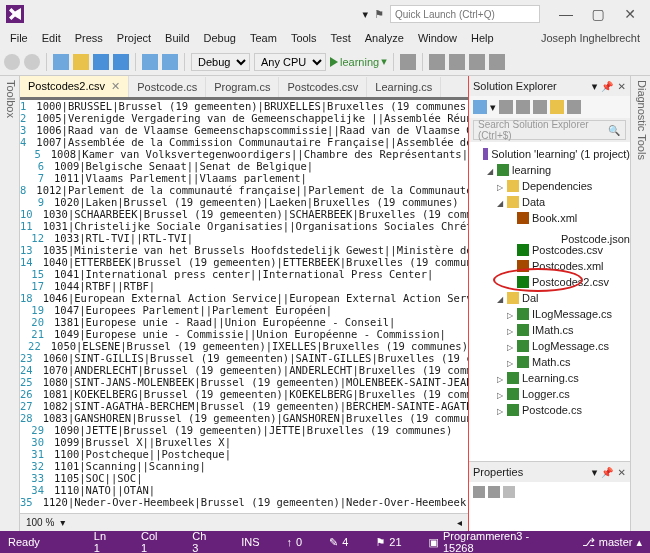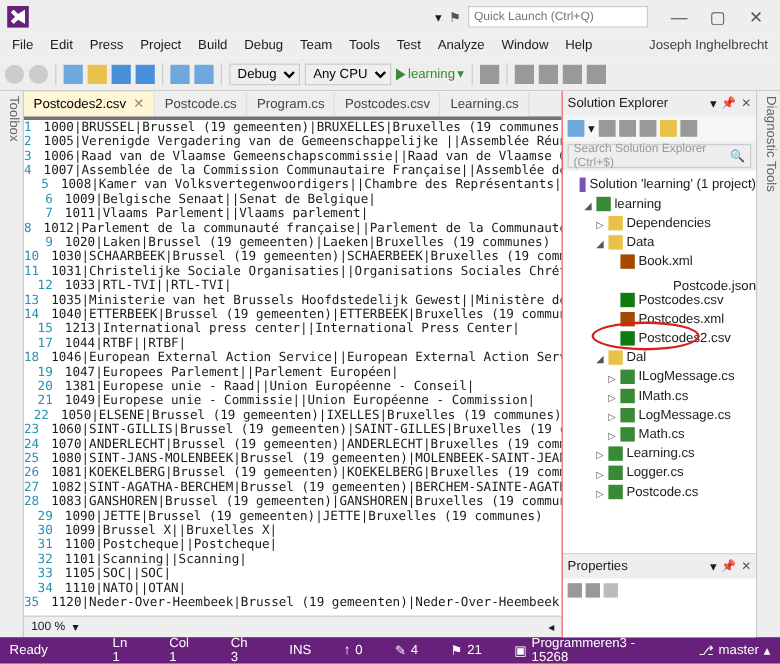--- a/index.html
+++ b/index.html
@@ -178,21 +178,21 @@
         <div class="line">
           <div class="gutter">13</div>
           <div class="code">1035|Ministerie van het Brussels Hoofdstedelijk Gewest||Ministère de la Régi</div>
         </div>
         <div class="line">
           <div class="gutter">14</div>
           <div class="code">1040|ETTERBEEK|Brussel (19 gemeenten)|ETTERBEEK|Bruxelles (19 communes)|</div>
         </div>
         <div class="line">
           <div class="gutter">15</div>
-          <div class="code">1213|International press center||International Press Center|</div>
+          <div class="code">1041|International press center||International Press Center|</div>
         </div>
         <div class="line">
           <div class="gutter">17</div>
           <div class="code">1044|RTBF||RTBF|</div>
         </div>
         <div class="line">
           <div class="gutter">18</div>
           <div class="code">1046|European External Action Service||European External Action Service|</div>
         </div>
         <div class="line">

